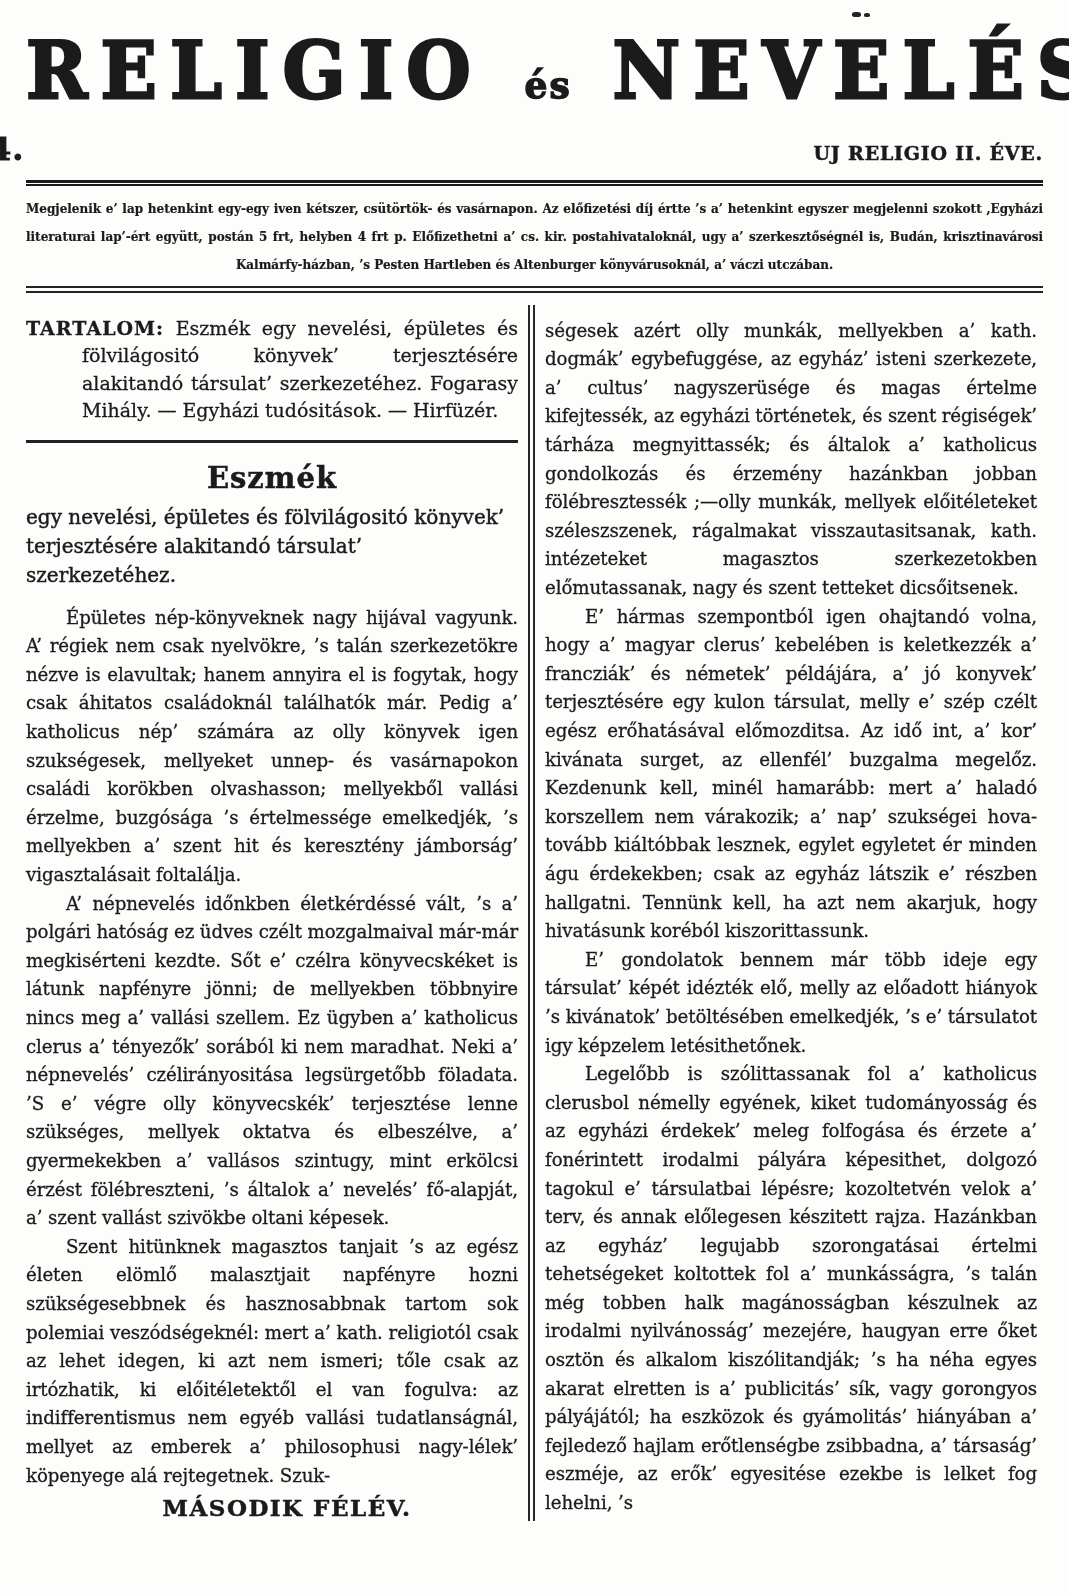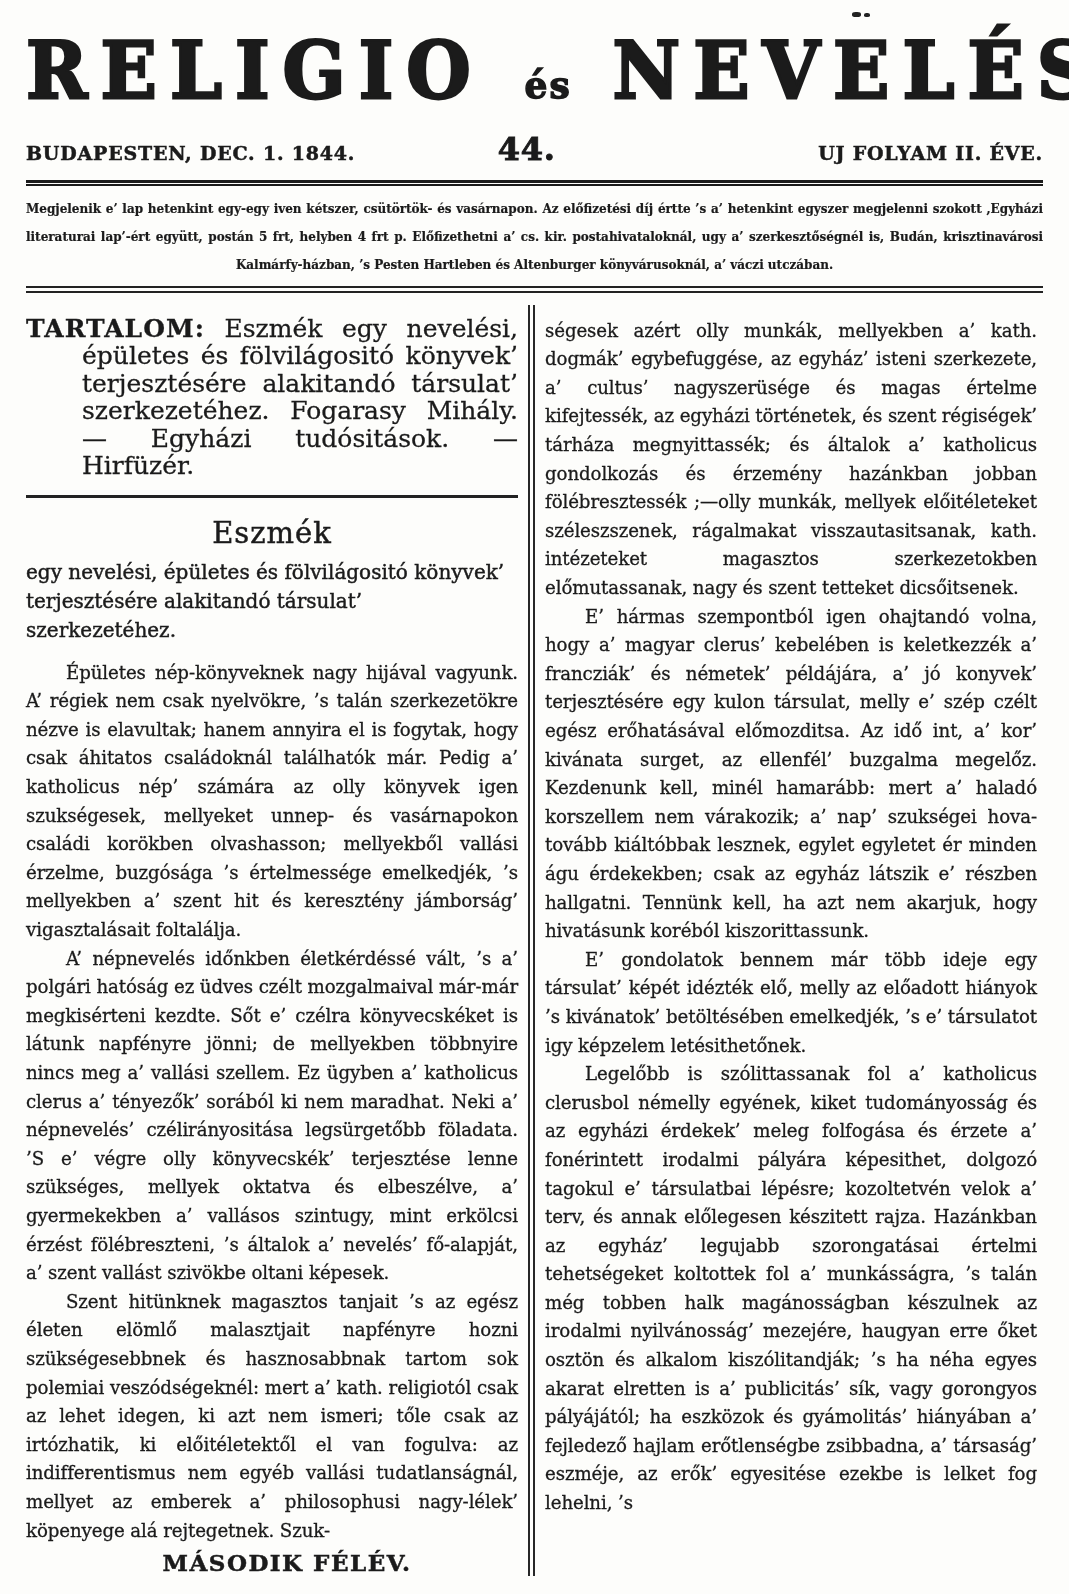--- a/index.html
+++ b/index.html
@@ -71,30 +71,30 @@
     text-align-last:center;
     -webkit-text-stroke:0.2px var(--ink);
   }
   
   .columns{display:flex;margin-top:10px;align-items:stretch;}
   .col{width:492px;}
   .divider{width:7px;margin:2px 10px 0 10px;border-left:2px solid #272727;border-right:2px solid #272727;}
   
   .toc{
     margin-top:12px;
-    font-size:25px;line-height:27.5px;
+    font-size:19px;line-height:27.5px;
     text-align:justify;
     padding-left:56px;text-indent:-56px;
     -webkit-text-stroke:0.3px var(--ink);
   }
   .toc-label{font-weight:bold;letter-spacing:1px;}
   
   .article-title{
     text-align:center;
-    font-size:29px;font-weight:normal;
+    font-size:29px;font-weight:bold;
     margin-top:18px;letter-spacing:1px;
     -webkit-text-stroke:0.5px var(--ink);
   }
   .article-subtitle{
     font-size:20px;line-height:29px;
     margin-top:8px;
     -webkit-text-stroke:0.45px var(--ink);
   }
   
   .body-par{
@@ -127,23 +127,22 @@
 
   <span class="speck s1"></span>
   <span class="speck s2"></span>
   <span class="speck s3"></span>
 
   <header class="masthead">
     <h1 class="masthead-title"><span>RELIGIO</span> <span class="conj">és</span> <span>NEVELÉS.</span></h1>
   </header>
 
   <div class="dateline">
-    <span>BUDAPESTEN, DEC. 1. 1844.</span>
     <span class="issue">44.</span>
-    <span>UJ FOLYAM II. ÉVE.</span>
+    <span>UJ RELIGIO II. ÉVE.</span>
   </div>
 
   <div class="rule-thick"></div>
 
   <p class="prospectus">Megjelenik e’ lap hetenkint egy-egy iven kétszer, csütörtök- és vasárnapon. Az előfizetési díj értte ’s a’ hetenkint egyszer megjelenni szokott ,Egyházi literaturai lap’-ért együtt, postán 5 frt, helyben 4 frt p. Előfizethetni a’ cs. kir. postahivataloknál, ugy a’ szerkesztőségnél is, Budán, krisztinavárosi Kalmárfy-házban, ’s Pesten Hartleben és Altenburger könyvárusoknál, a’ váczi utczában.</p>
 
   <div class="rule-double"></div>
 
   <div class="columns">
 

